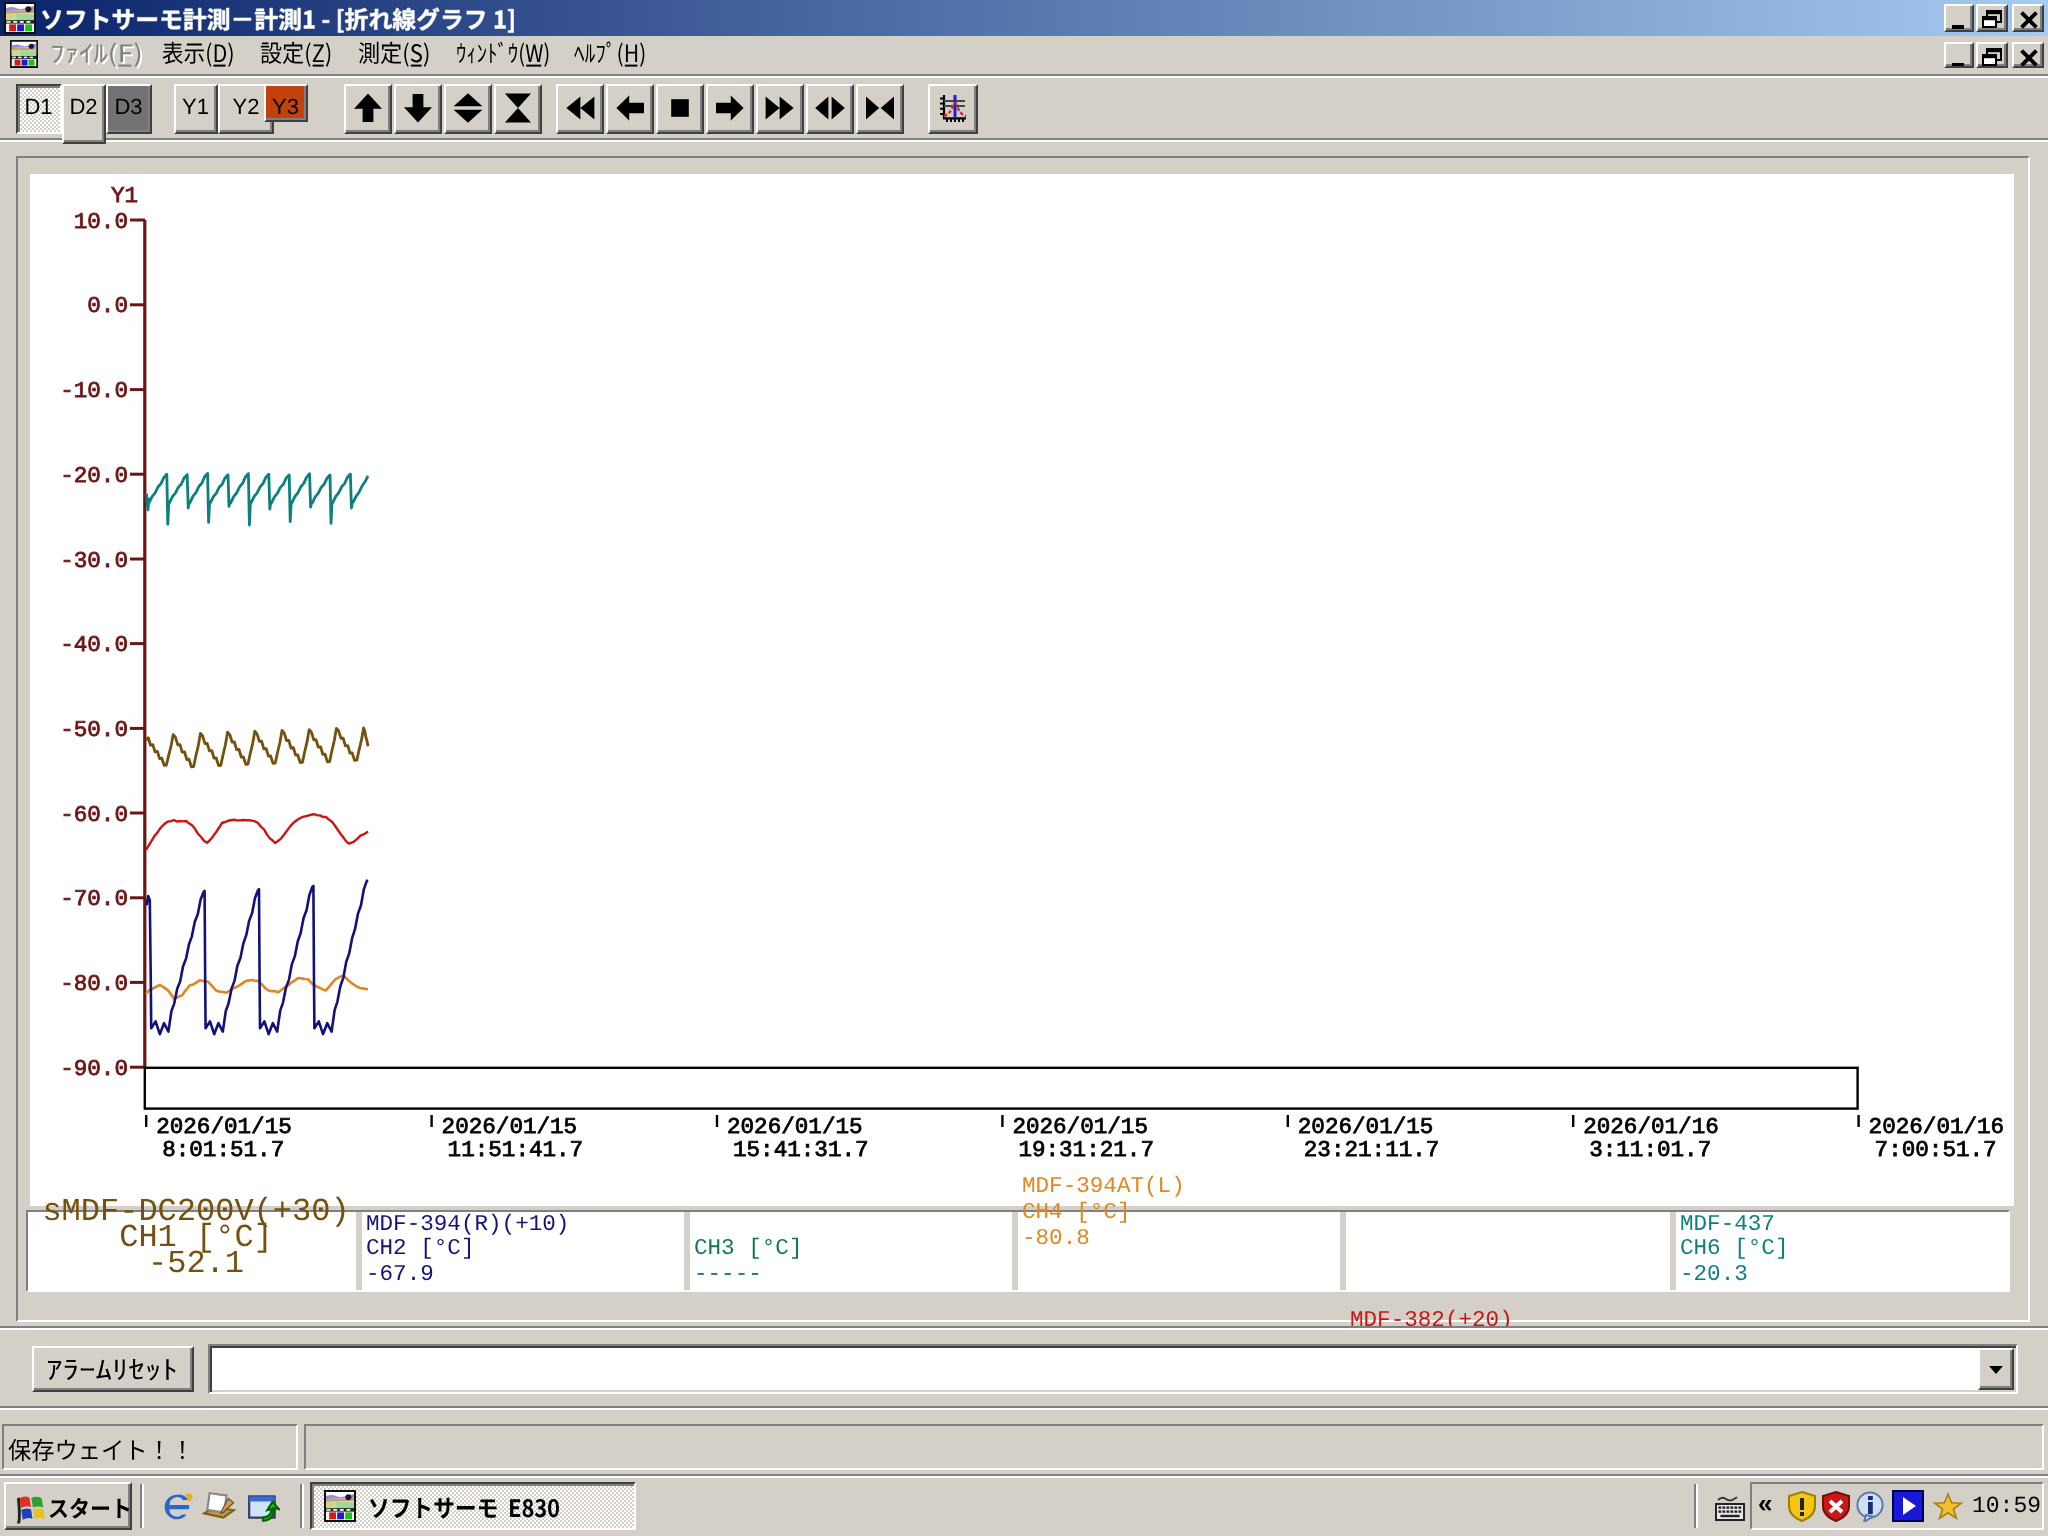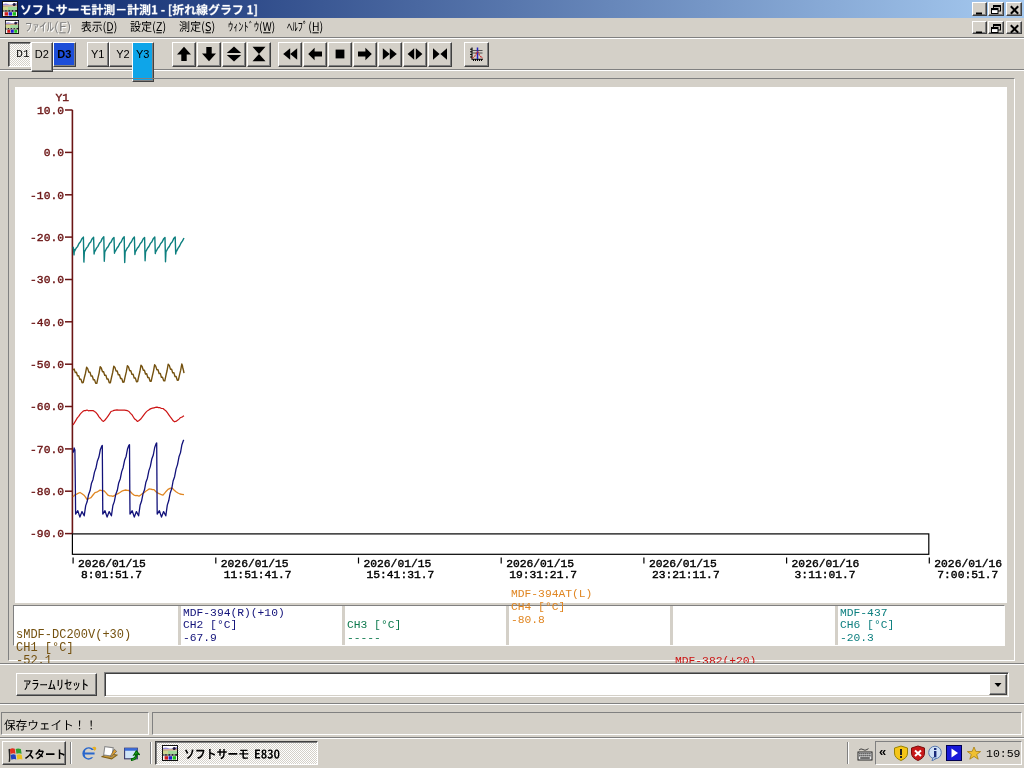--- a/index.html
+++ b/index.html
@@ -103,35 +103,35 @@
       <rect x="2.5" y="5.5" width="6.5" height="1.6" fill="#000"></rect>
     </svg>
   </div>
 <div style="position:absolute;left:1006px;top:21px;width:16px;height:13px;background:#d4d0c8;border:1px solid;border-color:#fff #404040 #404040 #fff;box-shadow:inset -1px -1px 0 #808080;">
     <svg width="14" height="11" viewBox="0 0 14 11" style="position:absolute;left:0;top:0">
       <path d="M3 2.6 L6 5.6 L9 2.6 L10.4 4 L7.4 7 L10.4 10 L9 11.4 L6 8.4 L3 11.4 L1.6 10 L4.6 7 L1.6 4 Z" fill="#000" transform="translate(1.5,0)"></path>
     </svg>
   </div>
 <div style="position:absolute;left:0;top:37px;width:1024px;height:33px;background:#d4d0c8;border-top:1px solid #808080;border-bottom:1px solid #808080;box-shadow:inset 0 1px 0 #fff, 0 1px 0 #fff;"></div>
 <div style="position:absolute;left:8.0px;top:42.0px;width:22.5px;height:25.0px;background:repeating-conic-gradient(#ffffff 0% 25%, #d4d0c8 0% 50%) 0 0/2px 2px;border:1px solid;border-color:#404040 #fff #fff #404040;box-shadow:inset 1px 1px 0 #808080;">
-    <div style="font-family:Liberation Mono, monospace;font-size:11px;text-align:right;line-height:22px;color:#000">D1</div>
+    <div style="font-family:Liberation Sans, sans-serif;font-size:11px;text-align:center;line-height:22px;color:#000">D1</div>
   </div>
 <div style="position:absolute;left:30.5px;top:42.0px;width:22.5px;height:30px;background:#d4d0c8;border:1px solid;border-color:#fff #404040 #404040 #fff;box-shadow:inset -1px -1px 0 #808080;">
     <div style="font-family:'Liberation Sans',sans-serif;font-size:11px;text-align:center;line-height:22px;color:#000">D2</div>
   </div>
-<div style="position:absolute;left:53.0px;top:42.0px;width:22.5px;height:25.0px;background:#1d4ed8;border:1px solid;border-color:#fff #404040 #404040 #fff;box-shadow:inset -1px -1px 0 #808080;font-weight:bold;">
+<div style="position:absolute;left:53.0px;top:42.0px;width:22.5px;height:25.0px;background:#737373;border:1px solid;border-color:#fff #404040 #404040 #fff;box-shadow:inset -1px -1px 0 #808080;">
     <div style="font-family:'Liberation Sans',sans-serif;font-size:11px;text-align:center;line-height:22px;color:#000">D3</div>
   </div>
 <div style="position:absolute;left:86.5px;top:42.0px;width:22.5px;height:25.0px;background:#d4d0c8;border:1px solid;border-color:#fff #404040 #404040 #fff;box-shadow:inset -1px -1px 0 #808080;">
     <div style="font-family:'Liberation Sans',sans-serif;font-size:11px;text-align:center;line-height:22px;color:#000">Y1</div>
   </div>
 <div style="position:absolute;left:109.0px;top:42.0px;width:28px;height:25.0px;background:#d4d0c8;border:1px solid;border-color:#fff #404040 #404040 #fff;box-shadow:inset -1px -1px 0 #808080;">
     <div style="font-family:'Liberation Sans',sans-serif;font-size:11px;text-align:center;line-height:22px;color:#000">Y2</div>
   </div>
-<div style="position:absolute;left:131.5px;top:42.0px;width:22.5px;height:40px;background:#0ea5e9;border:1px solid;border-color:#fff #404040 #404040 #fff;box-shadow:inset -1px -1px 0 #808080;">
+<div style="position:absolute;left:131.5px;top:42.0px;width:22.5px;height:19px;background:#c2410c;border:1px solid;border-color:#fff #404040 #404040 #fff;box-shadow:inset -1px -1px 0 #808080;">
     <div style="font-family:'Liberation Sans',sans-serif;font-size:11px;text-align:center;line-height:22px;color:#000">Y3</div>
   </div>
 <div style="position:absolute;left:171.5px;top:42.0px;width:24.0px;height:25.0px;background:#d4d0c8;border:1px solid;border-color:#fff #404040 #404040 #fff;box-shadow:inset -1px -1px 0 #808080;">
     <svg width="16" height="16" viewBox="0 0 16 16" style="position:absolute;left:3px;top:3px">
       <path d="M8 0.8 L15 8.4 H10.7 V15 H5.3 V8.4 H1 Z" fill="#000"></path>
     </svg>
   </div>
 <div style="position:absolute;left:196.7px;top:42.0px;width:24.0px;height:25.0px;background:#d4d0c8;border:1px solid;border-color:#fff #404040 #404040 #fff;box-shadow:inset -1px -1px 0 #808080;">
     <svg width="16" height="16" viewBox="0 0 16 16" style="position:absolute;left:3px;top:3px">
       <path d="M8 15.2 L15 7.6 H10.7 V1 H5.3 V7.6 H1 Z" fill="#000"></path>
@@ -248,21 +248,21 @@
     <text x="934.3" y="566.5" style="font-family:Liberation Mono,monospace;font-size:11.3px;paint-order:stroke;stroke-width:0.4px;fill:#000;stroke:#000">2026/01/16</text>
     <text x="937.3" y="577.8" style="font-family:Liberation Mono,monospace;font-size:11.3px;paint-order:stroke;stroke-width:0.4px;fill:#000;stroke:#000">7:00:51.7</text>
     <polyline points="73.2,246.8 74.0,254.9 74.4,249.4 74.6,251.3 76.1,248.2 77.5,246.6 79.0,243.5 80.5,241.8 81.9,238.8 83.4,237.1 83.9,262.1 84.4,251.1 84.8,251.3 86.3,248.2 87.7,246.6 89.2,243.6 90.7,242.0 92.1,238.9 93.6,237.3 94.1,254.0 94.6,251.1 95.0,251.3 96.5,248.1 97.9,246.4 99.4,243.3 100.9,241.6 102.3,238.4 103.8,236.7 104.3,261.2 104.8,251.1 105.2,251.3 106.7,248.3 108.1,246.7 109.6,243.6 111.1,242.1 112.5,239.0 114.0,237.4 114.5,253.2 115.0,251.1 115.4,251.3 116.9,248.2 118.3,246.5 119.8,243.4 121.3,241.7 122.7,238.5 124.2,236.8 124.7,262.5 125.2,251.1 125.6,251.3 127.1,248.2 128.5,246.6 130.0,243.5 131.5,241.8 132.9,238.7 134.4,237.1 134.9,254.5 135.4,251.1 135.8,251.3 137.3,248.3 138.7,246.7 140.2,243.7 141.7,242.1 143.1,239.0 144.6,237.5 145.1,260.8 145.6,251.1 146.0,251.3 147.5,248.2 148.9,246.5 150.4,243.4 151.9,241.7 153.3,238.6 154.8,236.9 155.3,253.6 155.8,251.1 156.2,251.3 157.7,248.3 159.1,246.7 160.6,243.7 162.1,242.1 163.5,239.1 165.0,237.5 165.5,261.7 166.0,251.1 166.4,251.3 167.9,248.2 169.3,246.5 170.8,243.4 172.3,241.8 173.7,238.6 175.2,237.0 175.7,254.0 176.2,251.1 176.6,251.1 178.1,248.1 179.6,246.0 181.0,243.0 182.5,240.9 184.0,238.0" fill="none" stroke="#0d7f7f" stroke-width="1.4" stroke-linejoin="round"></polyline>
     <polyline points="73.0,370.1 74.1,368.9 75.3,372.6 76.4,372.3 77.5,375.9 78.7,375.7 79.8,379.3 80.9,379.1 82.1,382.7 83.2,382.5 84.3,377.8 85.5,373.2 86.6,367.3 87.7,368.6 88.9,372.4 90.0,372.3 91.1,376.1 92.3,376.0 93.4,379.8 94.5,379.6 95.7,383.4 96.8,383.3 97.9,378.1 99.1,373.1 100.2,366.7 101.3,368.0 102.5,371.8 103.6,371.7 104.7,375.4 105.9,375.3 107.0,379.1 108.1,379.0 109.3,382.8 110.4,382.7 111.5,377.5 112.7,372.4 113.8,366.1 114.9,367.4 116.1,371.1 117.2,371.0 118.3,374.8 119.5,374.7 120.6,378.5 121.7,378.4 122.9,382.2 124.0,382.0 125.1,376.9 126.3,371.9 127.4,365.6 128.5,366.9 129.7,370.7 130.8,370.6 131.9,374.4 133.1,374.3 134.2,378.1 135.3,377.9 136.5,381.7 137.6,381.6 138.7,376.5 139.9,371.5 141.0,365.2 142.1,366.5 143.3,370.3 144.4,370.2 145.5,374.0 146.7,373.8 147.8,377.6 148.9,377.5 150.1,381.3 151.2,381.2 152.3,376.1 153.5,371.1 154.6,364.8 155.7,366.1 156.9,369.9 158.0,369.8 159.1,373.5 160.3,373.4 161.4,377.2 162.5,377.1 163.7,380.9 164.8,380.8 165.9,375.6 167.1,370.5 168.2,364.2 169.3,365.4 170.5,369.2 171.6,369.1 172.7,372.9 173.9,372.8 175.0,376.6 176.1,376.5 177.3,380.2 178.4,380.1 179.5,375.1 180.7,370.2 181.8,364.0 182.4,365.5 182.9,368.5 183.4,370.0 184.0,373.1" fill="none" stroke="#74510f" stroke-width="1.4" stroke-linejoin="round"></polyline>
     <polyline points="73.0,425.0 74.5,422.6 76.0,420.1 77.3,417.9 78.7,416.3 80.0,414.3 81.3,412.9 82.7,411.6 84.0,410.7 85.5,410.6 87.0,410.0 88.5,410.8 90.0,410.5 91.5,410.7 93.0,410.5 94.5,411.6 96.0,412.6 97.5,414.4 99.0,416.9 100.5,418.5 102.0,420.4 103.5,421.4 105.0,420.0 106.5,418.2 108.0,416.1 109.5,413.9 111.0,411.5 112.5,411.0 114.0,410.4 115.5,410.1 117.0,409.9 118.5,410.2 120.0,410.2 121.5,410.0 123.0,410.1 124.5,410.1 126.0,410.3 127.5,410.7 129.0,411.5 130.5,413.4 132.0,414.7 133.5,417.3 135.0,419.3 136.2,420.1 137.5,421.5 139.0,420.5 140.5,419.3 142.0,417.4 143.5,415.3 145.0,413.3 146.5,411.6 148.0,410.4 149.5,409.4 151.0,408.6 152.5,408.2 154.0,407.8 155.5,407.4 157.0,407.1 158.5,407.6 160.0,407.7 161.5,408.5 163.0,408.5 164.5,409.8 166.0,410.9 167.5,412.9 169.0,415.1 170.5,417.2 172.0,419.1 173.2,420.8 174.5,421.8 176.5,421.1 177.8,420.1 179.0,419.1 180.2,417.8 181.5,417.3 182.8,416.6 184.0,415.8" fill="none" stroke="#cc1414" stroke-width="1.2" stroke-linejoin="round"></polyline>
     <polyline points="73.0,496.8 74.5,495.2 76.0,494.5 78.0,493.4 80.0,492.5 82.0,493.7 84.0,495.2 85.5,497.1 87.0,499.4 89.0,498.5 91.0,497.7 93.0,495.0 95.0,492.6 96.7,492.2 98.3,491.2 100.0,490.1 102.0,490.6 104.0,490.8 106.0,492.9 108.0,495.2 109.7,495.8 111.3,495.9 113.0,496.4 114.7,495.4 116.3,494.3 118.0,493.6 119.5,492.8 121.0,491.8 122.5,490.8 124.0,490.3 125.7,490.0 127.3,490.3 129.0,490.5 130.7,492.0 132.3,493.7 134.0,495.1 135.7,495.6 137.3,495.5 139.0,496.2 140.7,495.0 142.3,493.8 144.0,492.7 145.7,491.3 147.3,490.3 149.0,489.0 150.7,489.2 152.3,489.5 154.0,489.6 156.0,491.8 158.0,493.1 159.7,493.8 161.3,494.7 163.0,495.2 164.7,493.2 166.3,491.2 168.0,489.4 170.0,488.4 172.0,487.9 174.0,490.0 176.0,491.7 178.0,493.0 180.0,494.0 182.0,494.3 184.0,494.6" fill="none" stroke="#e08622" stroke-width="1.3" stroke-linejoin="round"></polyline>
     <polyline points="73.3,452.7 74.1,448.0 74.9,450.1 75.4,491.2 75.6,514.1 77.8,510.7 79.9,517.1 82.0,511.6 84.2,515.8 85.7,505.6 87.1,501.8 88.6,494.4 90.1,490.6 91.5,483.2 93.0,479.4 94.5,472.1 95.9,468.3 97.4,460.9 98.9,457.1 100.3,449.8 101.8,446.0 102.3,445.5 102.6,491.2 102.8,514.1 105.0,510.7 107.1,517.1 109.2,511.6 111.4,515.8 112.9,505.5 114.3,501.6 115.8,494.2 117.3,490.3 118.7,482.9 120.2,479.0 121.7,471.6 123.1,467.7 124.6,460.3 126.1,456.4 127.5,449.0 129.0,445.1 129.5,444.6 129.8,491.2 130.0,514.1 132.2,510.7 134.3,517.1 136.4,511.6 138.6,515.8 140.1,505.3 141.5,501.3 143.0,493.8 144.5,489.8 145.9,482.2 147.4,478.2 148.9,470.6 150.3,466.6 151.8,459.0 153.3,455.0 154.7,447.5 156.2,443.4 156.7,442.9 157.0,491.2 157.2,514.1 159.4,510.7 161.5,517.1 163.6,511.6 165.8,515.8 167.3,505.1 168.7,500.8 170.2,493.0 171.7,488.8 173.1,481.0 174.6,476.7 176.1,468.9 177.5,464.6 179.0,456.8 180.5,452.6 181.9,444.7 183.4,440.5 183.9,440.0" fill="none" stroke="#12127a" stroke-width="1.3" stroke-linejoin="round"></polyline>
   </svg>
 <div style="position:absolute;left:13px;top:605px;width:992px;height:41px;background:#d4d0c8;border-top:1px solid #808080;border-left:1px solid #808080;border-bottom:1px solid #fff;border-right:1px solid #fff;"></div>
 <div style="position:absolute;left:14px;top:606px;width:164px;height:39px;background:#fff;"></div>
-<div class="mono" style="position:absolute;left:16px;top:629px;width:164px;height:39px;font-size:12px;line-height:12.9px;color:#74510f;white-space:pre;">sMDF-DC200V(+30)
+<div class="mono" style="position:absolute;left:16px;top:600px;width:164px;height:39px;font-size:16px;line-height:12.9px;color:#74510f;white-space:pre;text-align:center;">sMDF-DC200V(+30)
 CH1 [°C]
 -52.1</div>
 <div style="position:absolute;left:181px;top:606px;width:161px;height:39px;background:#fff;"></div>
 <div class="mono" style="position:absolute;left:183px;top:606.5px;width:161px;height:39px;font-size:11.3px;line-height:12.9px;color:#12127a;white-space:pre;">MDF-394(R)(+10)
 CH2 [°C]
 -67.9</div>
 <div style="position:absolute;left:345px;top:606px;width:161px;height:39px;background:#fff;"></div>
 <div class="mono" style="position:absolute;left:347px;top:606.5px;width:161px;height:39px;font-size:11.3px;line-height:12.9px;color:#0e7a4e;white-space:pre;">
 CH3 [°C]
 -----</div>

